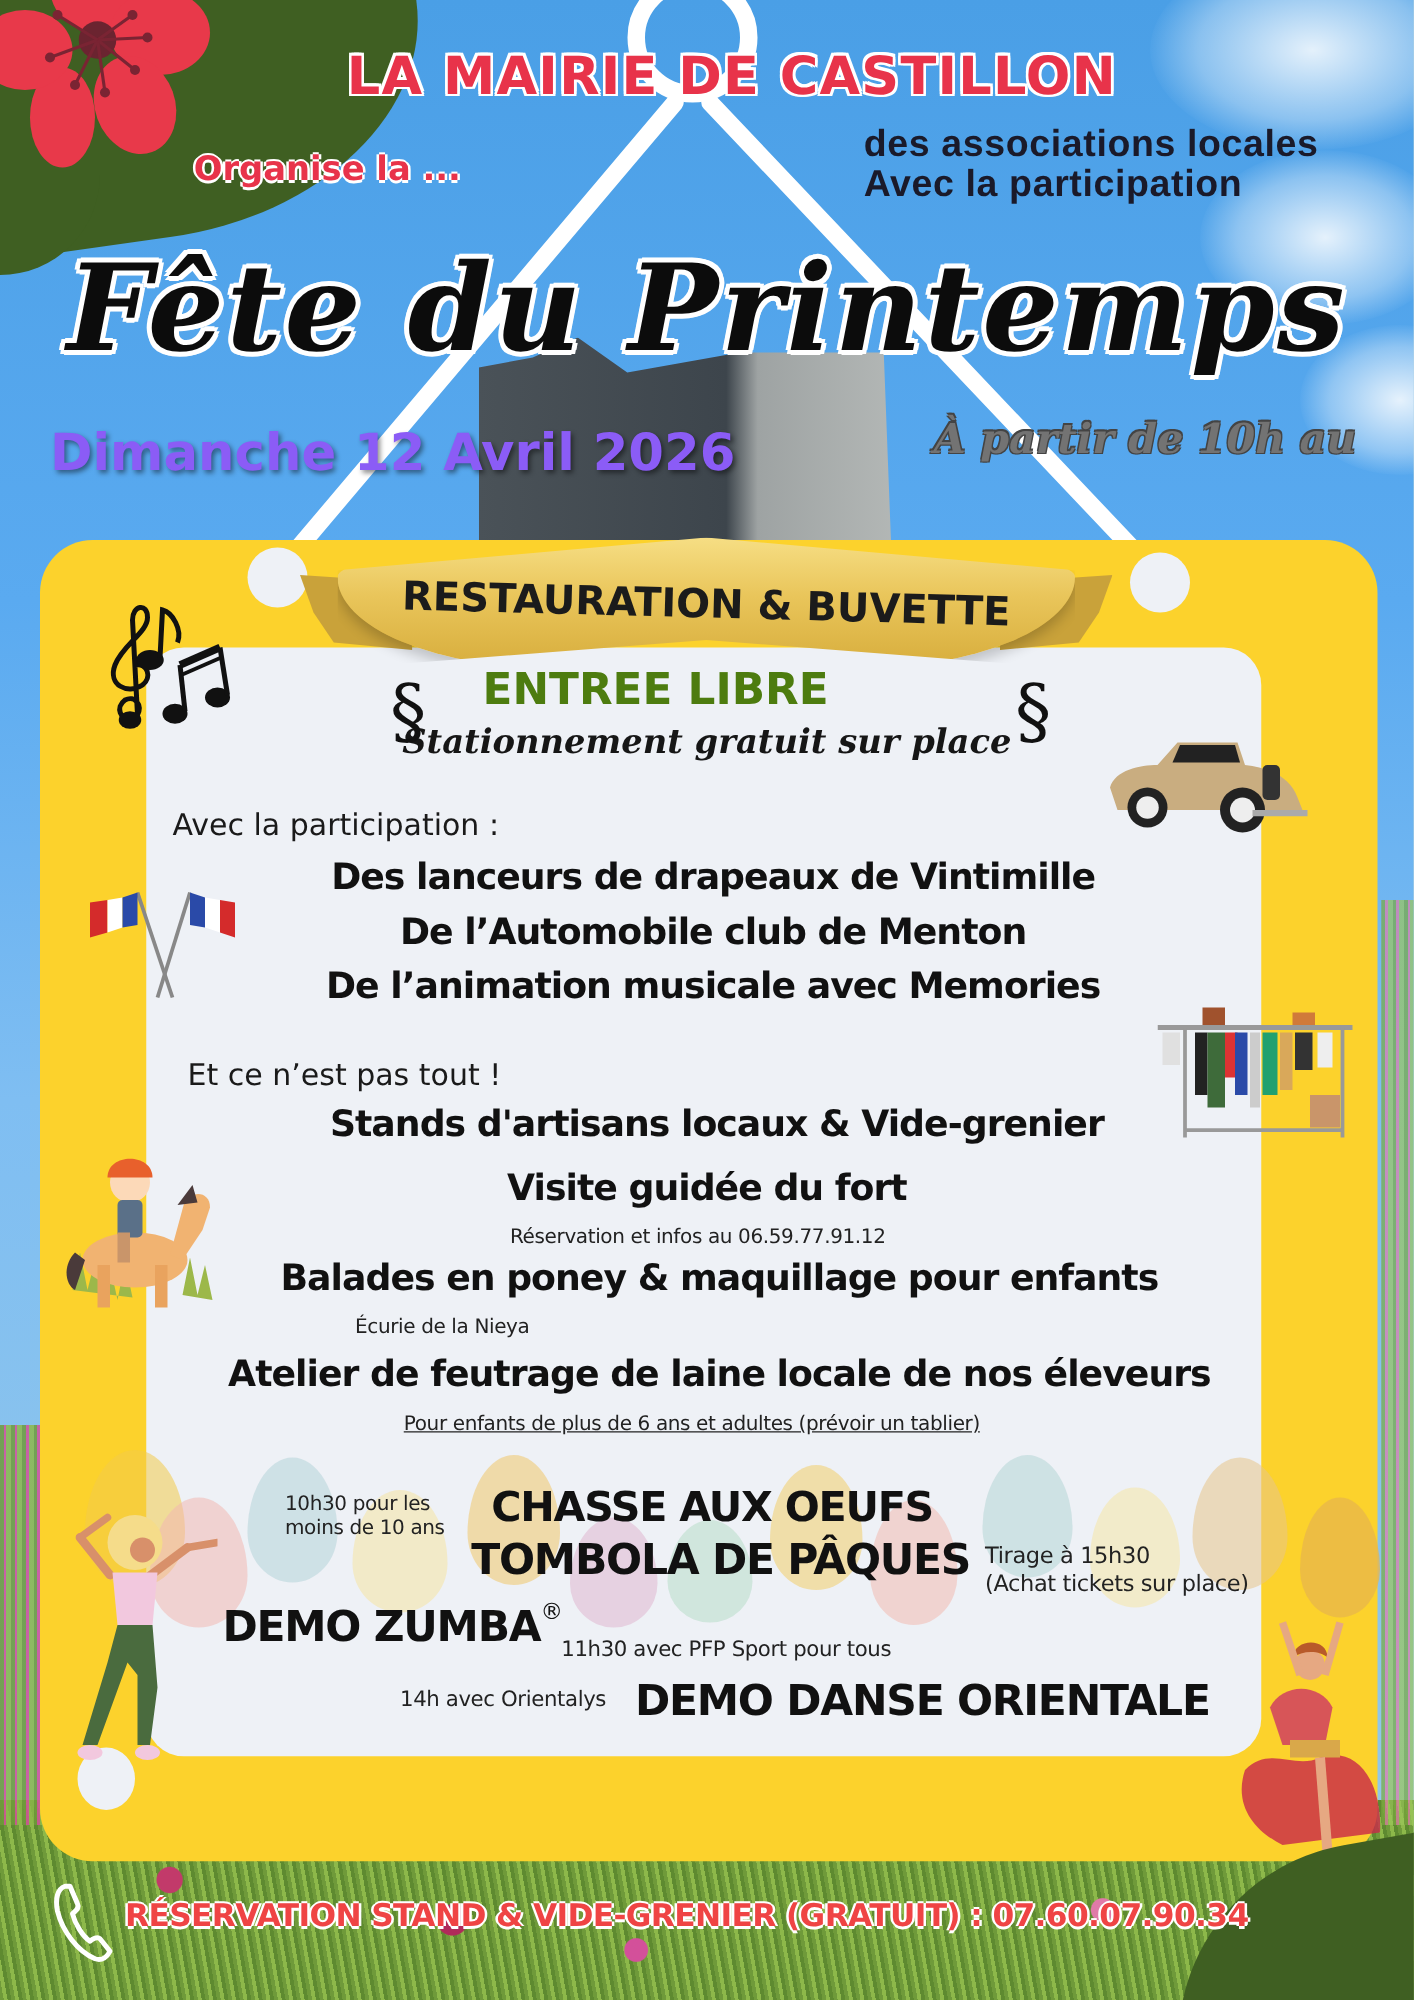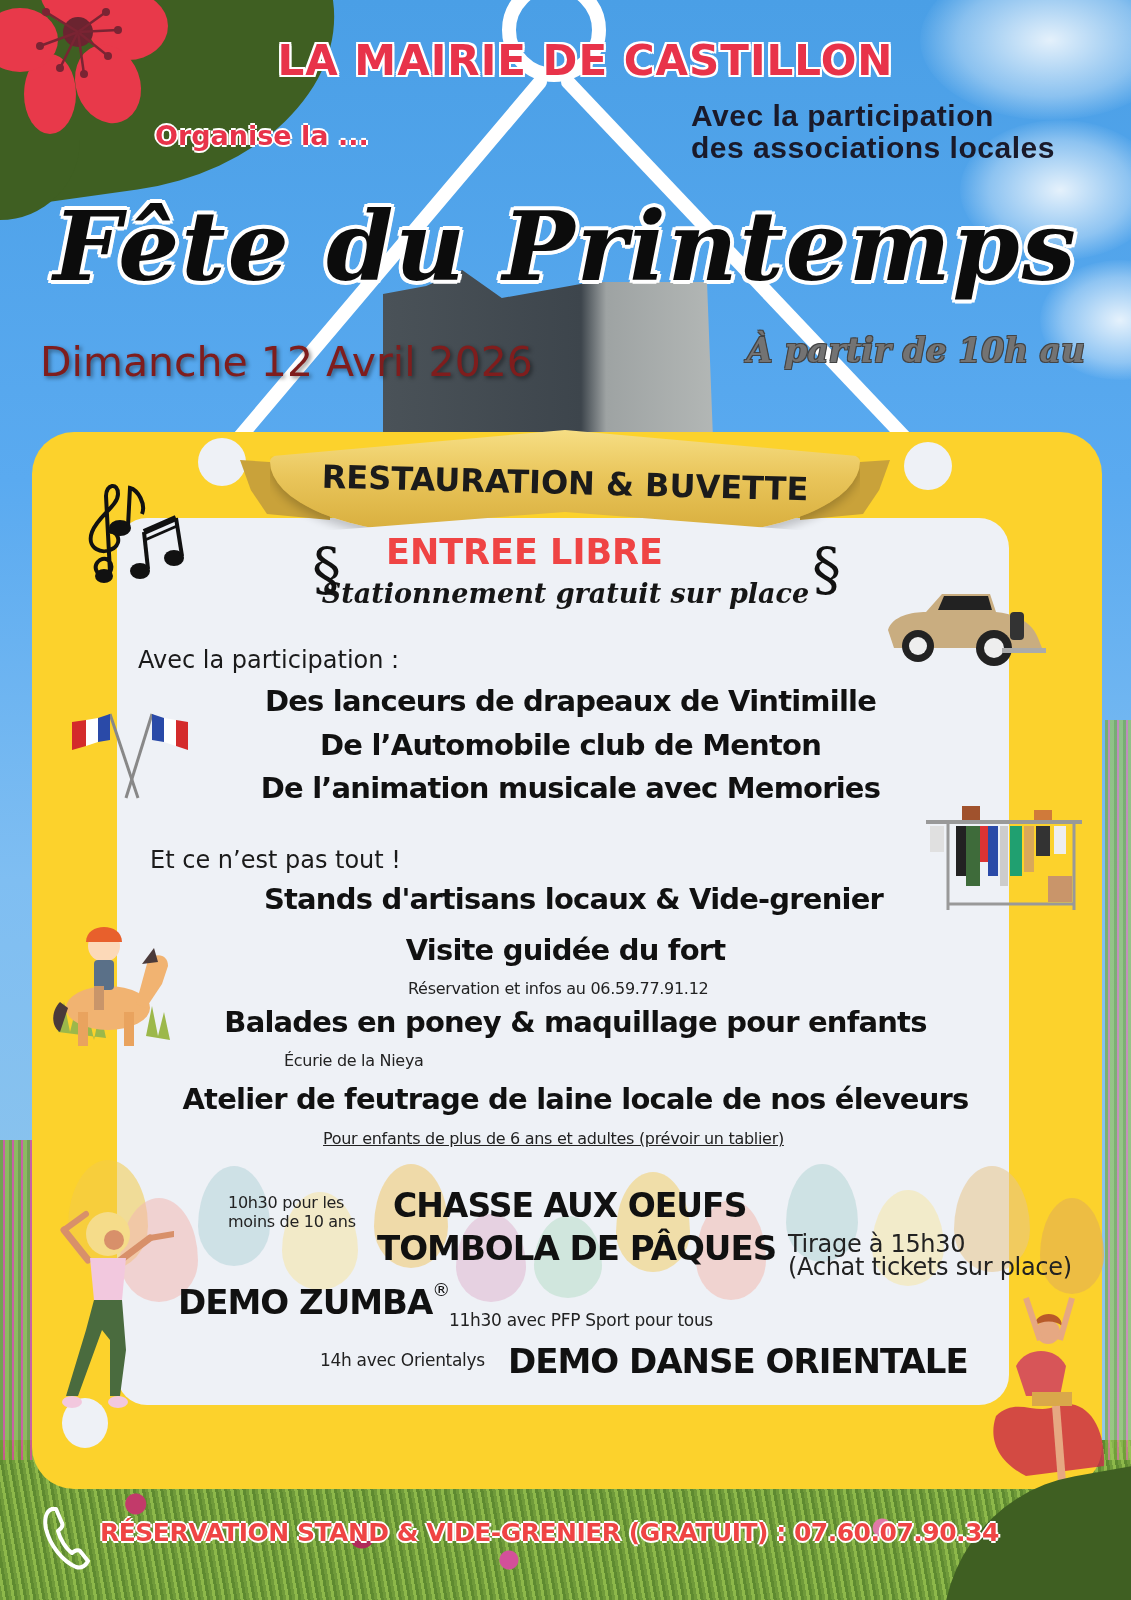--- a/index.html
+++ b/index.html
@@ -79,22 +79,22 @@
     position:absolute; left:691px; top:100px; font-family:"Liberation Sans", sans-serif; font-weight:bold;
     font-size:30px; line-height:32px; color:#1a1a2a; letter-spacing:0.5px;
   }
   .title {
     position:absolute; left:0; width:1131px; top:190px; text-align:center;
     font-family:"DejaVu Serif", serif; font-style:italic; font-weight:bold; font-size:96px; color:#0c0c0c;
     letter-spacing:2px;
     text-shadow: 4px 0 0 #fff, -4px 0 0 #fff, 0 4px 0 #fff, 0 -4px 0 #fff, 3px 3px 0 #fff, -3px -3px 0 #fff, 3px -3px 0 #fff, -3px 3px 0 #fff;
   }
   .date {
-    position:absolute; left:40px; top:338px; font-family:"DejaVu Sans", sans-serif; font-weight:normal;
-    font-size:41px; color:#7f1d1d; text-shadow: 2px 2px 4px rgba(0,0,0,0.45);
+    position:absolute; left:40px; top:338px; font-family:"DejaVu Sans", sans-serif; font-weight:bold;
+    font-size:41px; color:#8b5cf6; text-shadow: 2px 2px 4px rgba(0,0,0,0.45);
   }
   .when {
     position:absolute; right:46px; top:330px; text-align:right; font-family:"DejaVu Serif", serif; font-style:italic;
     font-weight:bold; font-size:33px; line-height:42px; color:#737373;
     text-shadow: 1px 1px 0 #444, -1px -1px 0 #444, 1px -1px 0 #444, -1px 1px 0 #444;
   }
 
   
   .board {
     position:absolute; left:32px; top:432px; width:1070px; height:1057px;
@@ -119,21 +119,21 @@
     clip-path: polygon(0 25%, 50% 0, 100% 25%, 100% 100%, 50% 78%, 0 100%);
     box-shadow: 0 6px 10px rgba(0,0,0,0.2);
   }
   .ribbon-text {
     position:absolute; left:30px; top:34px; width:590px; text-align:center;
     font-family:"DejaVu Sans", sans-serif; font-weight:bold; font-size:32px; color:#1b1b1b;
     transform: rotate(1.5deg);
   }
 
   .entree { position:absolute; left:0; width:1049px; top:532px; text-align:center;
-    font-family:"DejaVu Sans", sans-serif; font-weight:bold; font-size:35px; color:#ef4444; }
+    font-family:"DejaVu Sans", sans-serif; font-weight:bold; font-size:35px; color:#4d7c0f; }
   .parking { position:absolute; left:0; width:1131px; top:578px; text-align:center;
     font-family:"DejaVu Serif", serif; font-style:italic; font-weight:bold; font-size:27px; color:#161616; }
   .squiggle { position:absolute; top:540px; font-size:58px; color:#111; font-family:"DejaVu Serif", serif; line-height:1; }
 
   .intro { position:absolute; font-family:"DejaVu Sans", sans-serif; font-size:24px; color:#1a1a1a; }
   .big { position:absolute; left:0; width:1131px; text-align:center;
     font-family:"DejaVu Sans", sans-serif; font-weight:bold; font-size:29px; color:#111; letter-spacing:-0.8px; }
   .small { position:absolute; font-family:"DejaVu Sans", sans-serif; font-size:16px; color:#222; letter-spacing:-0.3px; }
   .caps { position:absolute; font-family:"DejaVu Sans", sans-serif; font-weight:bold; color:#111; letter-spacing:-1px; }
 
@@ -194,22 +194,22 @@
 
 <svg class="string-svg" viewBox="0 0 1131 480">
   <circle cx="554" cy="30" r="45" fill="none" stroke="#ffffff" stroke-width="14"></circle>
   <line x1="540" y1="82" x2="222" y2="458" stroke="#ffffff" stroke-width="14" stroke-linecap="round"></line>
   <line x1="568" y1="82" x2="928" y2="462" stroke="#ffffff" stroke-width="14" stroke-linecap="round"></line>
 </svg>
 
 <div class="mairie">LA MAIRIE DE CASTILLON</div>
 <div class="organise">Organise la ...</div>
 <div class="assoc">
+  <div>des associations locales</div>
   <div>Avec la participation</div>
-  <div>des associations locales</div>
 </div>
 
 <div class="title">Fête du Printemps</div>
 <div class="date">Dimanche 12 Avril 2026</div>
 <div class="when">
   <div>À partir de 10h au</div>
 </div>
 
 <div class="board"></div>
 <div class="panel"></div>
@@ -327,21 +327,21 @@
 <div class="egg" style="left:872px; top:1190px; width:72px; height:96px; background:#f6e6a6;"></div>
 <div class="egg" style="left:954px; top:1166px; width:76px; height:106px; background:#e8c48a;"></div>
 <div class="egg" style="left:1040px; top:1198px; width:64px; height:96px; background:#e8b84a; opacity:0.8;"></div>
 
 <div class="small" style="left:228px; top:1193px; line-height:19px;">
   <div>10h30 pour les</div>
   <div>moins de 10 ans</div>
 </div>
 <div class="caps" style="left:393px; top:1186px; font-size:33px;">CHASSE AUX OEUFS</div>
 <div class="caps" style="left:377px; top:1228px; font-size:34px;">TOMBOLA DE PÂQUES</div>
-<div class="small" style="left:788px; top:1233px; line-height:23px; font-size:24px;">
+<div class="small" style="left:788px; top:1233px; line-height:23px; font-size:18px;">
   <div>Tirage à 15h30</div>
   <div>(Achat tickets sur place)</div>
 </div>
 
 <div class="caps" style="left:178px; top:1279px; font-size:34px;">
   <span>DEMO ZUMBA</span><sup style="font-size:18px; font-weight:normal; vertical-align:18px;">®</sup>
 </div>
 <div class="small" style="left:449px; top:1310px; font-size:17px;">11h30 avec PFP Sport pour tous</div>
 <div class="small" style="left:320px; top:1350px; font-size:17px;text-align:right;">14h avec Orientalys</div>
 <div class="caps" style="left:508px; top:1341px; font-size:34px;">DEMO DANSE ORIENTALE</div>

